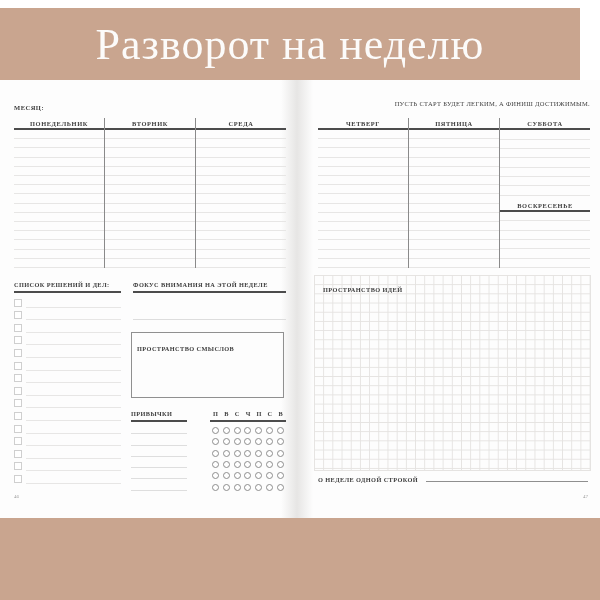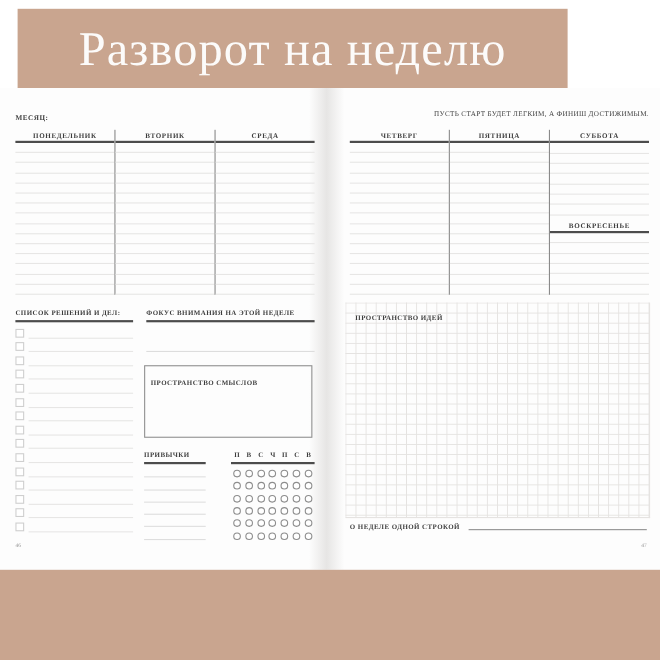--- a/index.html
+++ b/index.html
@@ -1,21 +1,21 @@
 <!DOCTYPE html>
 <html><head>
 <meta charset="utf-8">
 <style>
   html,body{margin:0;padding:0}
   body{
     width:600px;height:600px;position:relative;overflow:hidden;
     background:#ffffff;font-family:"Liberation Serif",serif;color:#3d3d3d;
   }
   
-  .banner{position:absolute;top:8px;left:16px;width:500px;height:72px;background:#c9a58f;
+  .banner{position:absolute;top:8px;left:0;width:580px;height:72px;background:#c9a58f;
     display:flex;align-items:center;justify-content:center}
   .banner h1{margin:0;font-family:"Liberation Serif",serif;font-weight:400;font-size:44px;
     color:#fcfbfa;letter-spacing:1px}
   
   .spread{position:absolute;top:80px;left:0;width:600px;height:438px;background:#fdfdfd}
   .seam{position:absolute;left:281px;top:0;width:32px;height:438px;
     background:linear-gradient(90deg,rgba(150,145,140,0) 0%,rgba(150,145,140,0.22) 50%,rgba(150,145,140,0) 100%)}
   .page{position:absolute;top:0;height:438px}
   .page.left{left:14px;width:272px}
   .page.right{left:318px;width:272px}

